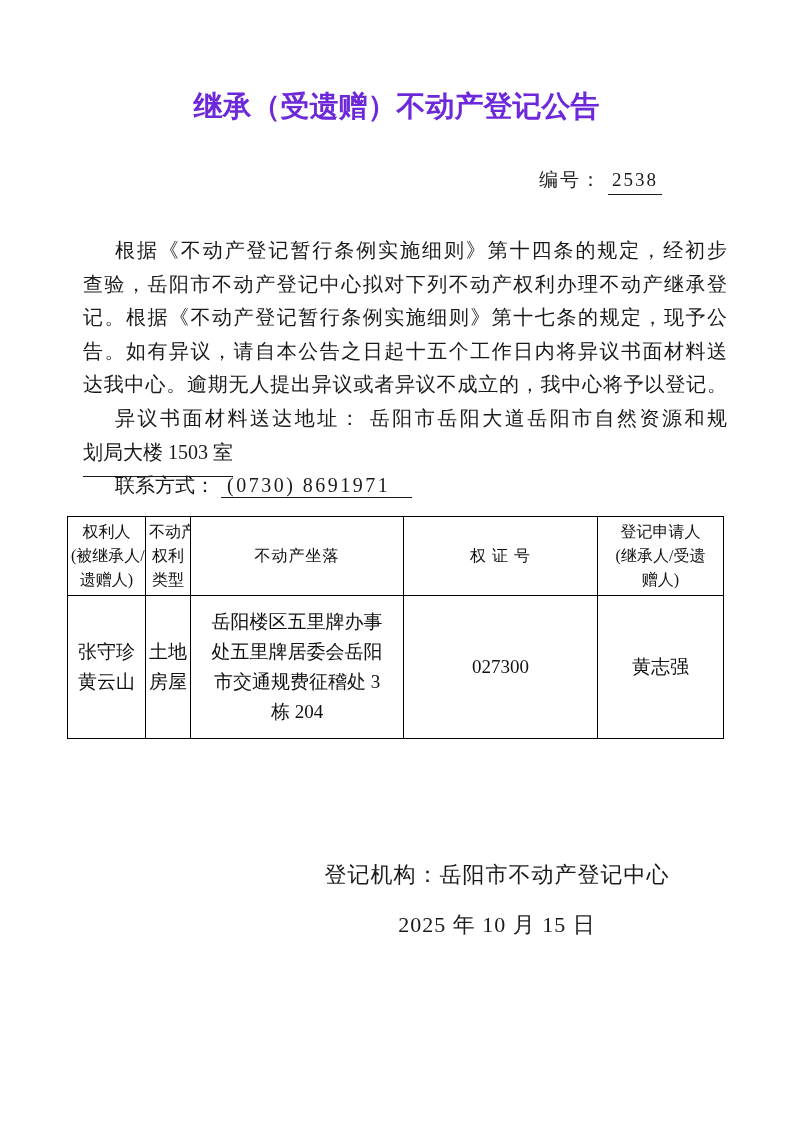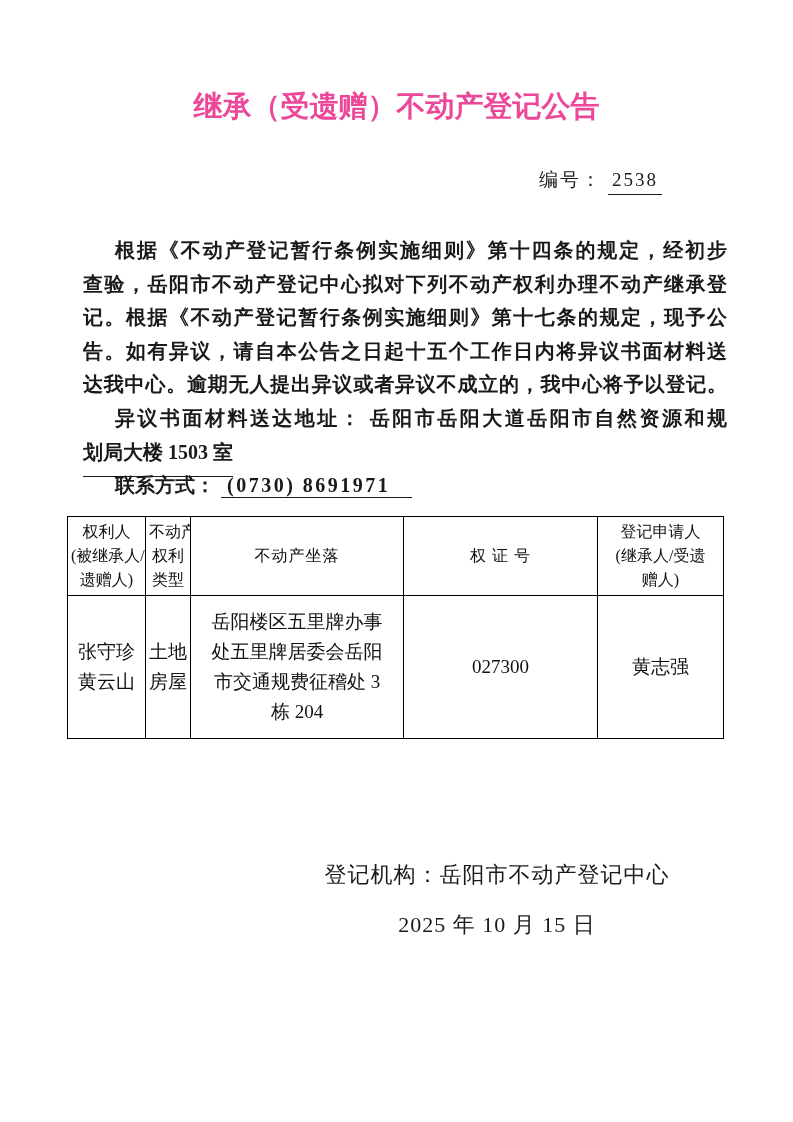--- a/index.html
+++ b/index.html
@@ -13,21 +13,21 @@
     overflow: hidden;
   }
   .doc-title {
     position: absolute;
     top: 86px; left: 0; right: 0;
     text-align: center;
     font-family: "Liberation Sans", "DejaVu Sans", sans-serif;
     font-weight: 700;
     font-size: 29px;
     line-height: 40px;
-    color: #ec4899;
+    color: #6d28d9;
   }
   .serial-line {
     position: absolute;
     top: 167px;
     right: 131px;
     font-size: 19px;
     line-height: 26px;
     white-space: nowrap;
     text-align: center;
   }
@@ -38,21 +38,20 @@
     padding: 0 4px 1px 4px;
     letter-spacing: 2px;
     margin-left: 6px;
   }
   .text-block {
     position: absolute;
     left: 83px;
     top: 234px;
     width: 644px;
     font-size: 20px;
-    font-weight: bold;
   }
   .bline {
     display: block;
     height: 33.6px;
     line-height: 33.6px;
     white-space: nowrap;
   }
   .bline.justify {
     text-align: justify;
     text-align-last: justify;

